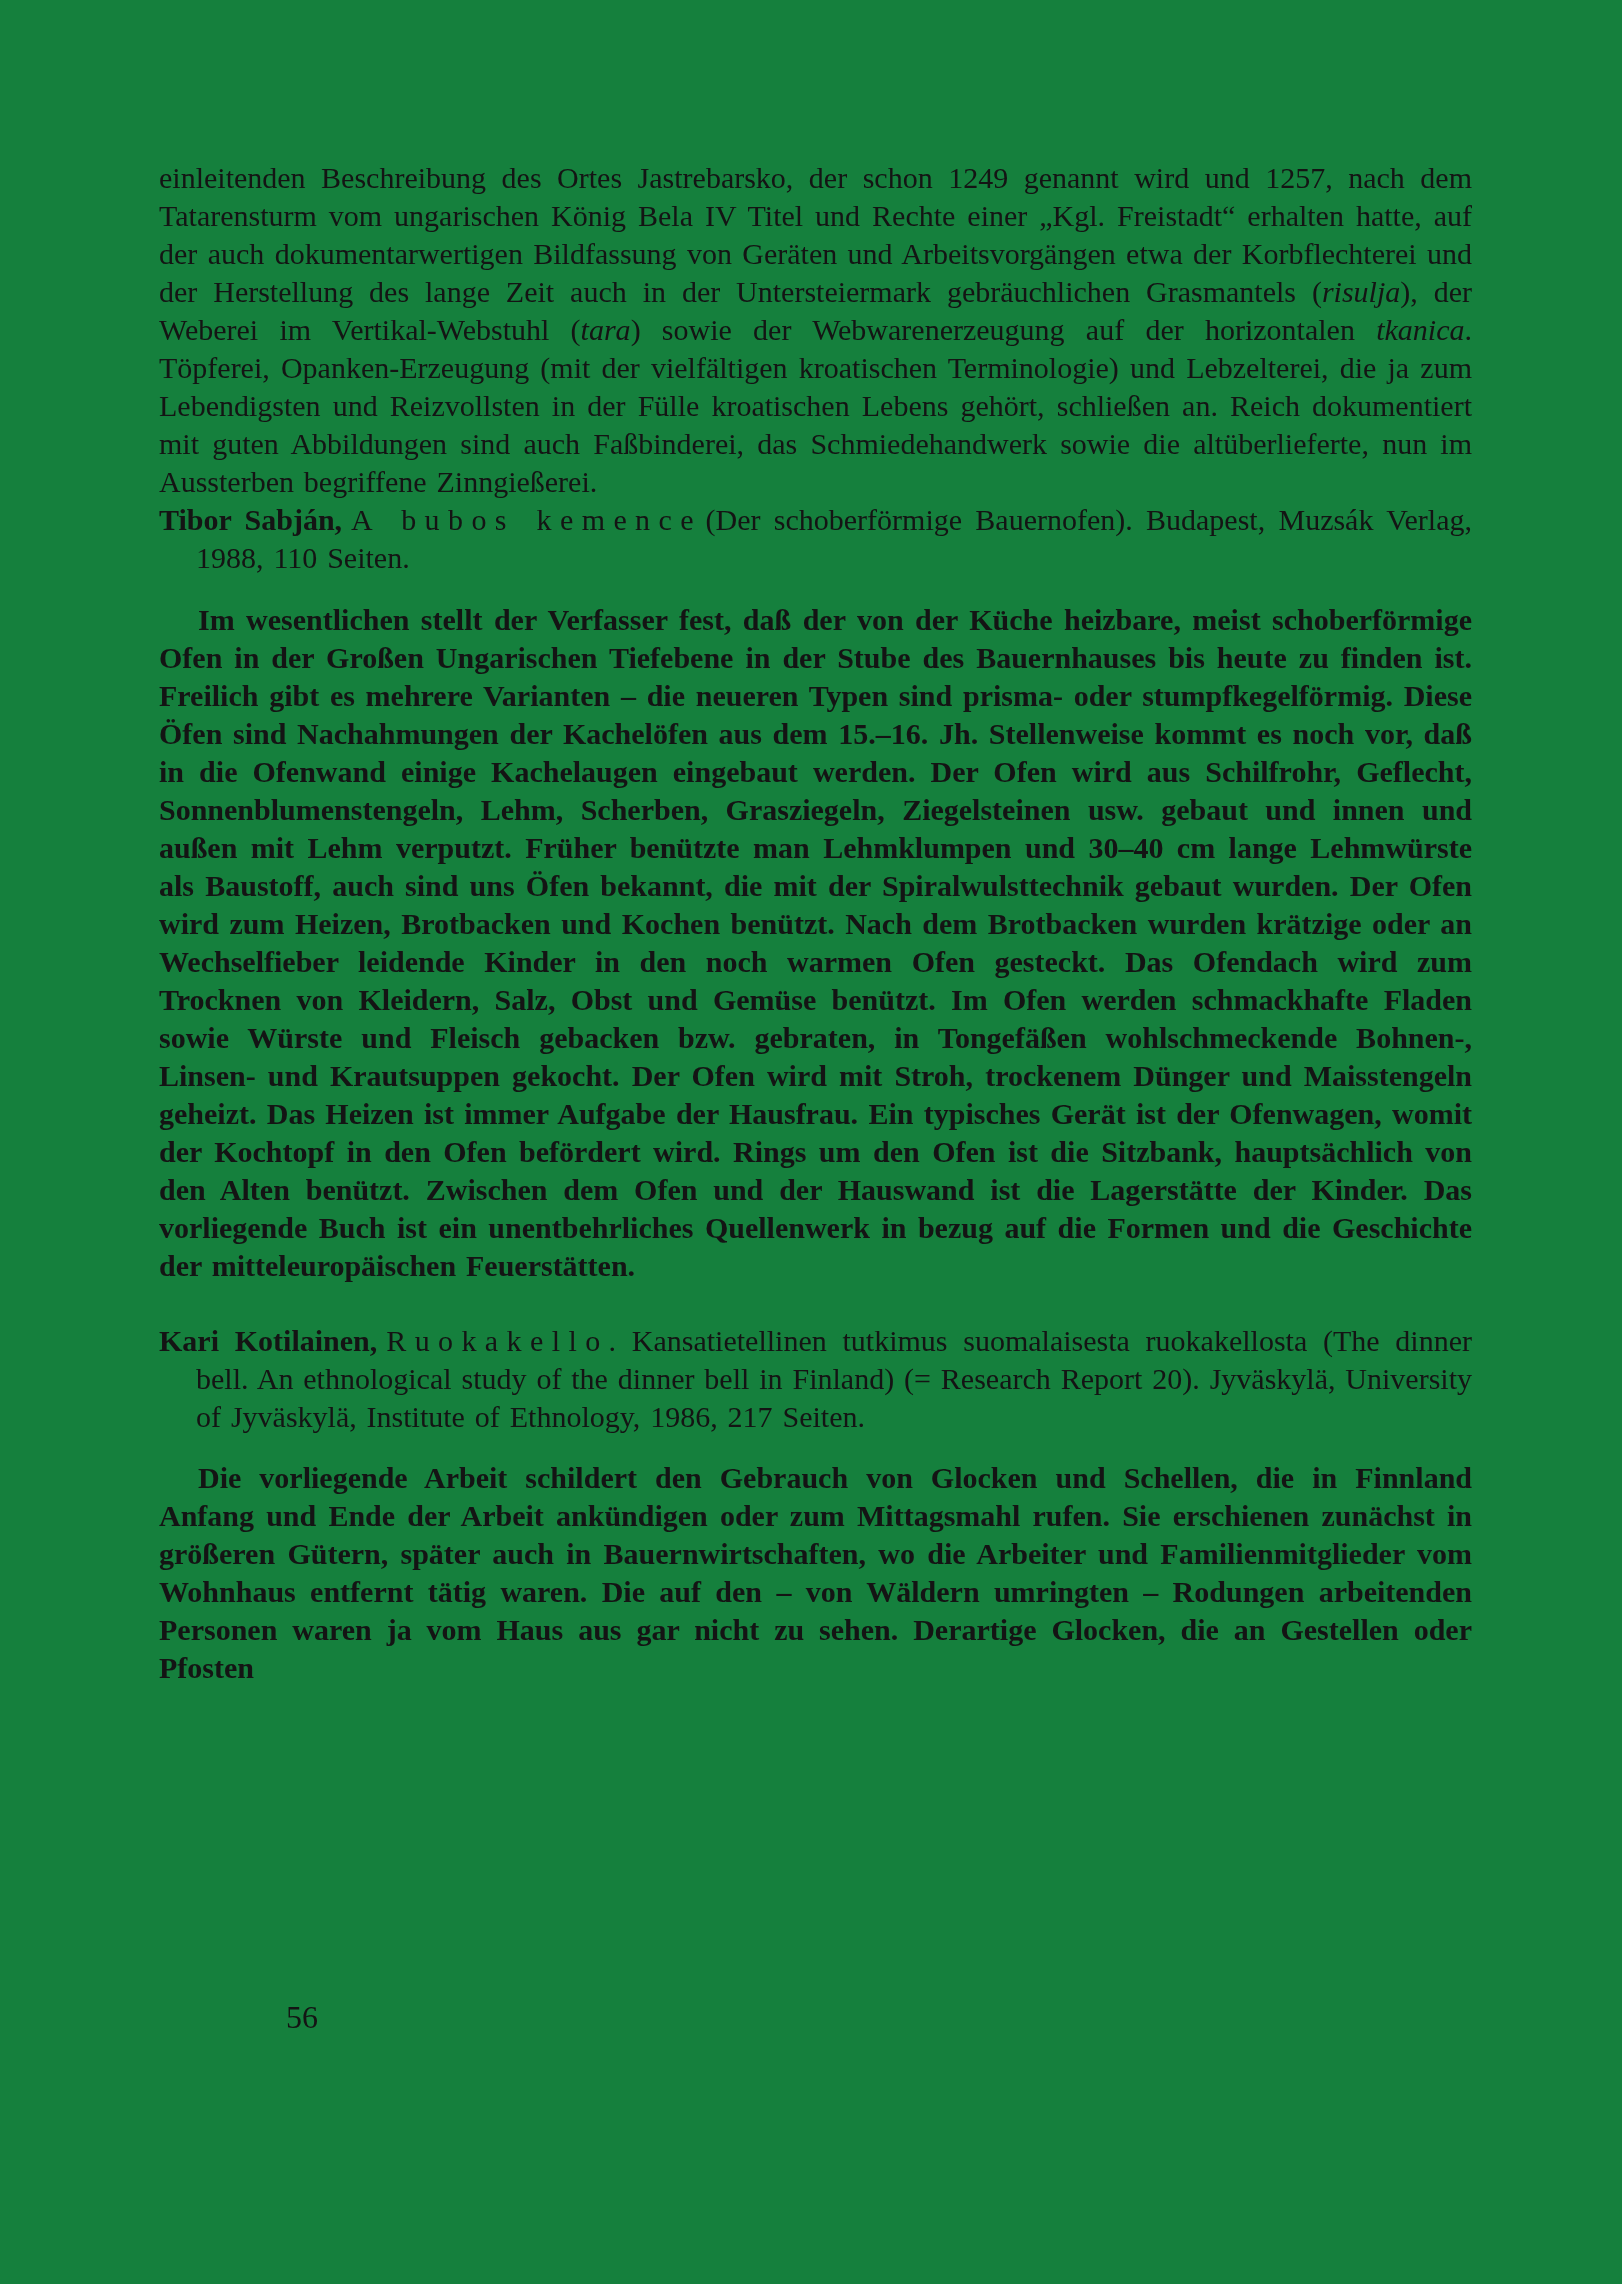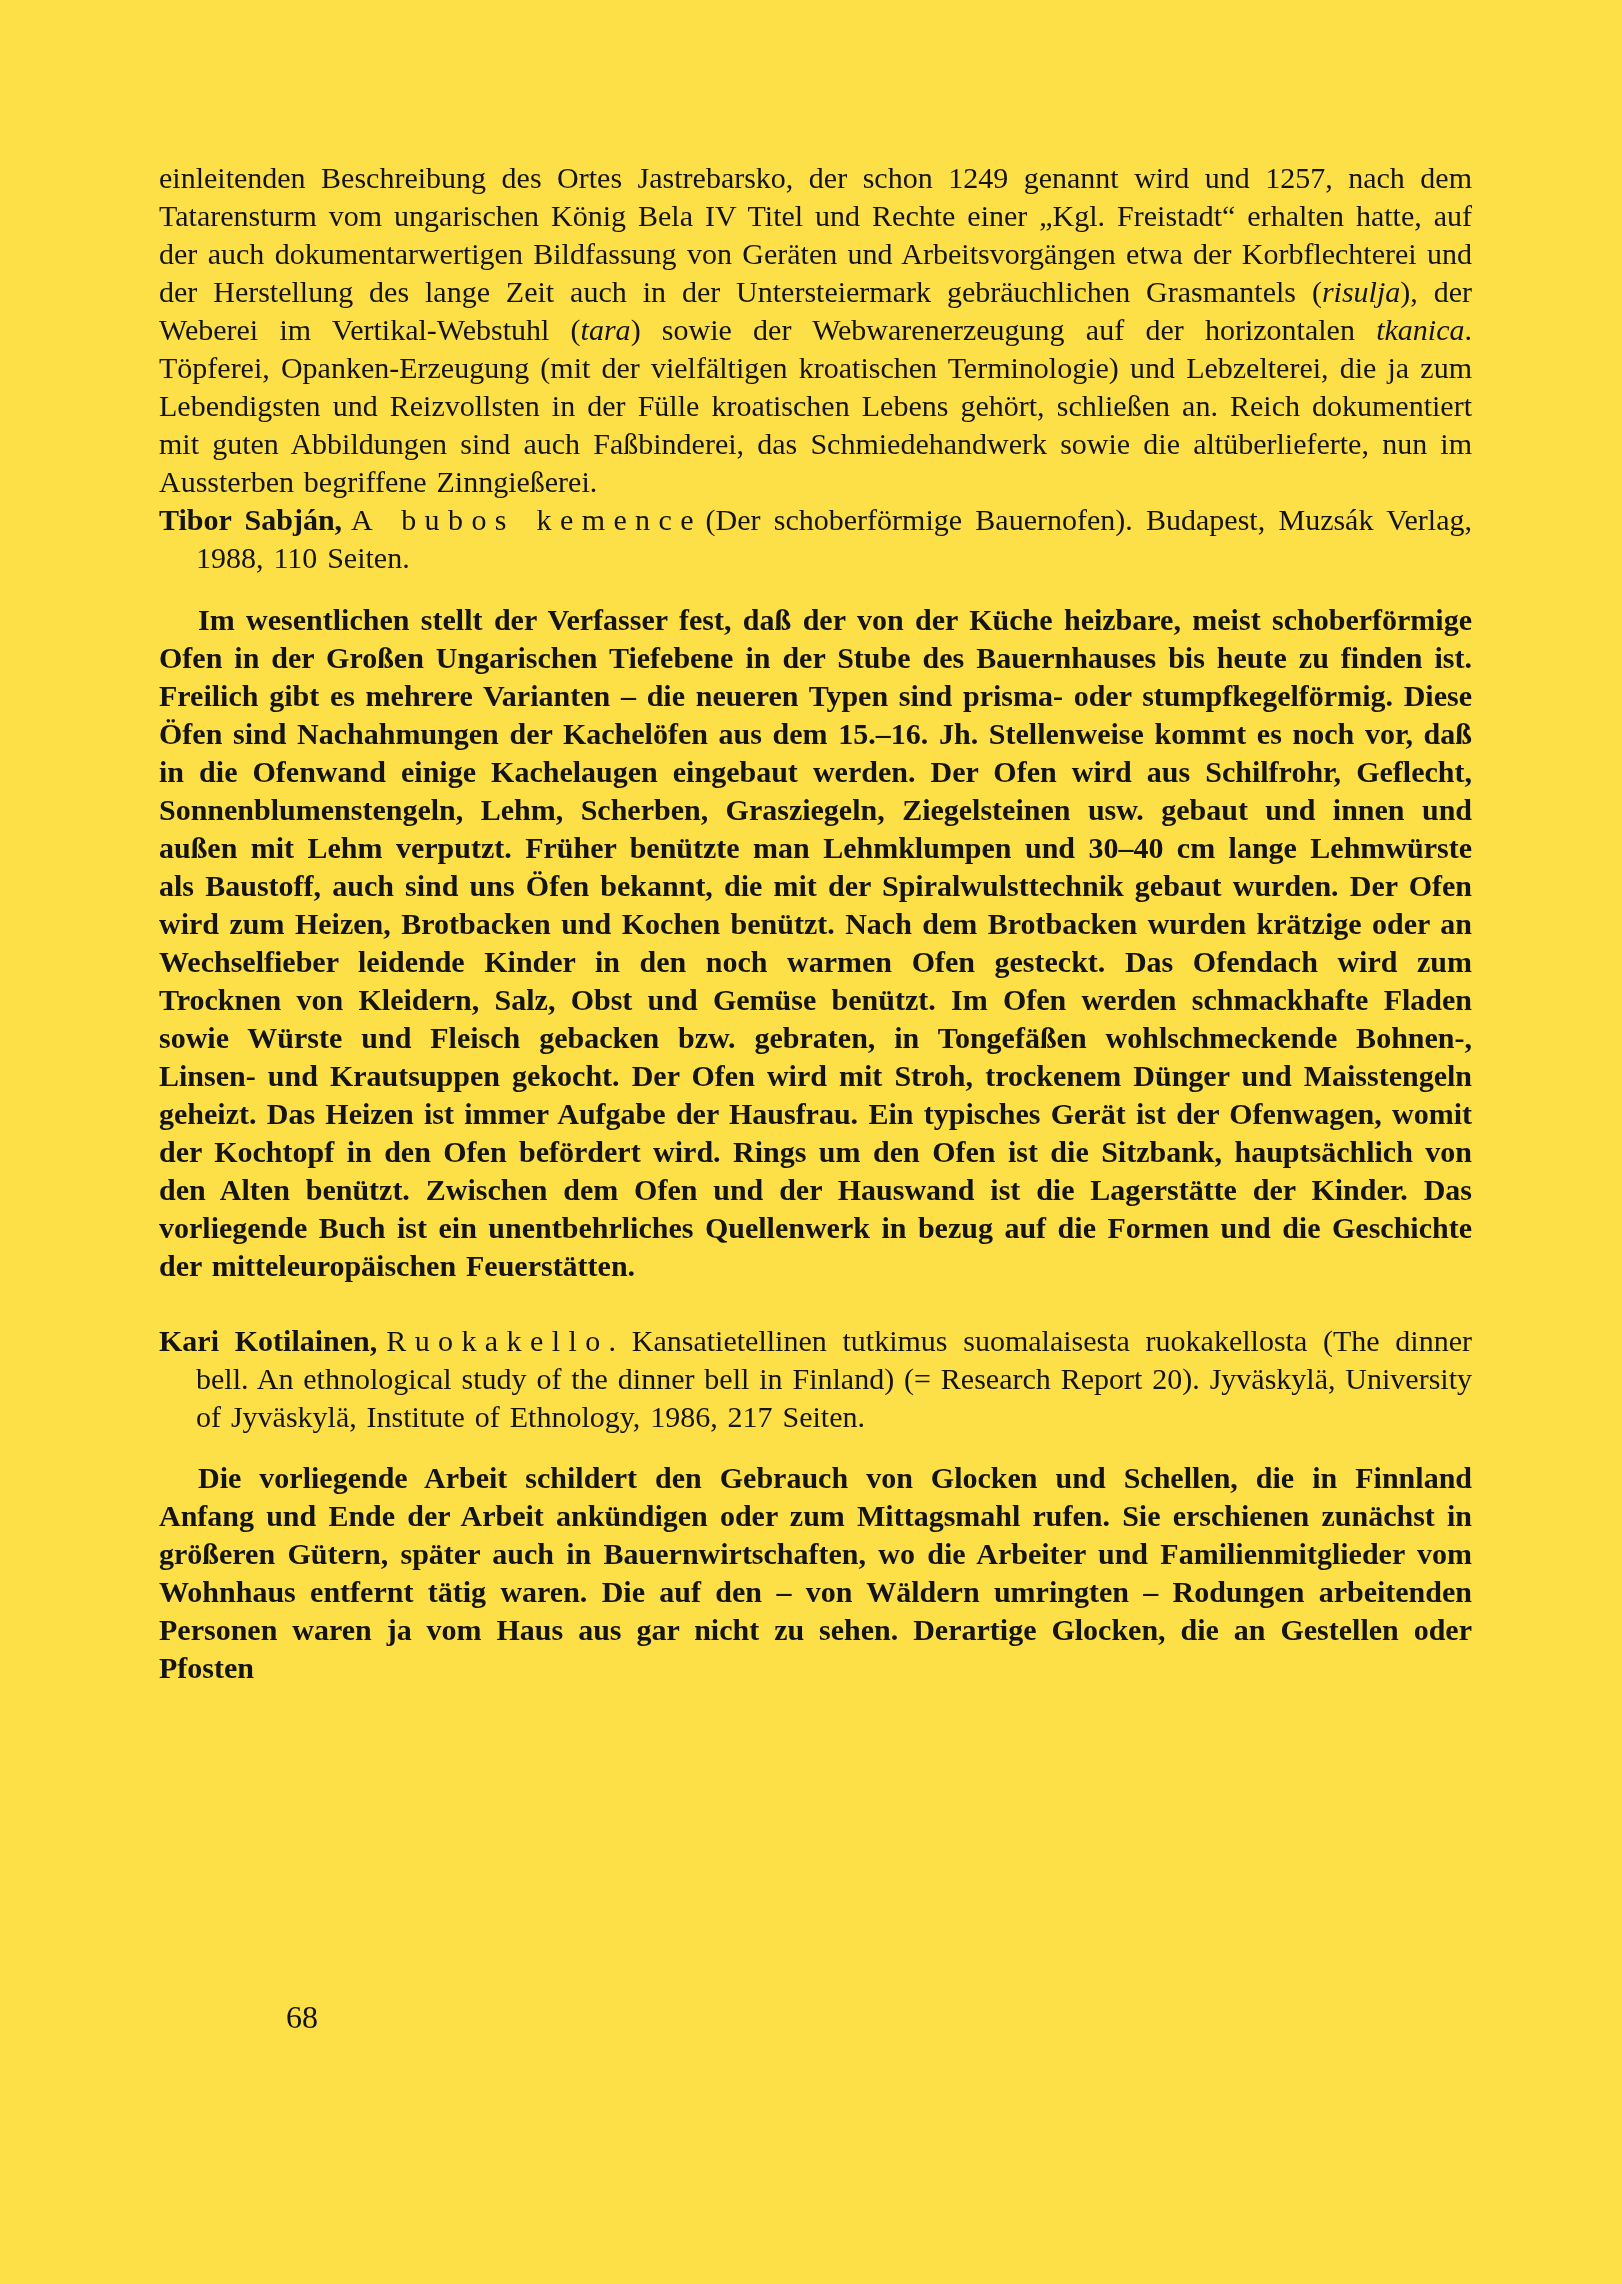--- a/index.html
+++ b/index.html
@@ -5,21 +5,21 @@
 <style>
   html, body {
     margin: 0;
     padding: 0;
     background: #e8e8e8;
   }
   .sheet {
     position: relative;
     width: 1623px;
     height: 2284px;
-    background: #fde047;
+    background: #15803d;
     color: #141414;
     font-family: "Liberation Serif", "DejaVu Serif", serif;
     font-size: 30px;
     line-height: 38px;
     overflow: hidden;
   }
   .text-col {
     position: absolute;
     left: 159px;
     top: 159px;
@@ -83,15 +83,15 @@
 
     <p class="justify indent">Im wesentlichen stellt der Verfasser fest, daß der von der Küche heizbare, meist schoberförmige Ofen in der Großen Ungarischen Tiefebene in der Stube des Bauernhauses bis heute zu finden ist. Freilich gibt es mehrere Varianten – die neueren Typen sind prisma- oder stumpfkegelförmig. Diese Öfen sind Nachahmungen der Kachelöfen aus dem 15.–16. Jh. Stellenweise kommt es noch vor, daß in die Ofenwand einige Kachelaugen eingebaut werden. Der Ofen wird aus Schilfrohr, Geflecht, Sonnenblumenstengeln, Lehm, Scherben, Grasziegeln, Ziegelsteinen usw. gebaut und innen und außen mit Lehm verputzt. Früher benützte man Lehmklumpen und 30–40 cm lange Lehmwürste als Baustoff, auch sind uns Öfen bekannt, die mit der Spiralwulsttechnik gebaut wurden. Der Ofen wird zum Heizen, Brotbacken und Kochen benützt. Nach dem Brotbacken wurden krätzige oder an Wechselfieber leidende Kinder in den noch warmen Ofen gesteckt. Das Ofendach wird zum Trocknen von Kleidern, Salz, Obst und Gemüse benützt. Im Ofen werden schmackhafte Fladen sowie Würste und Fleisch gebacken bzw. gebraten, in Tongefäßen wohlschmeckende Bohnen-, Linsen- und Krautsuppen gekocht. Der Ofen wird mit Stroh, trockenem Dünger und Maisstengeln geheizt. Das Heizen ist immer Aufgabe der Hausfrau. Ein typisches Gerät ist der Ofenwagen, womit der Kochtopf in den Ofen befördert wird. Rings um den Ofen ist die Sitzbank, hauptsächlich von den Alten benützt. Zwischen dem Ofen und der Hauswand ist die Lagerstätte der Kinder. Das vorliegende Buch ist ein unentbehrliches Quellenwerk in bezug auf die Formen und die Geschichte der mitteleuropäischen Feuerstätten.</p>
 
 
     <p class="heading second"><span class="bold">Kari Kotilainen,</span><span class="h-title">Ruokakello</span><span>. Kansatietellinen tutkimus suomalaisesta ruokakellosta (The dinner bell. An ethnological study of the dinner bell in Finland) (= Research Report 20). Jyväskylä, University of Jyväskylä, Institute of Ethnology, 1986, 217 Seiten.</span></p>
 
     <p class="justify justify-last indent para-gap">Die vorliegende Arbeit schildert den Gebrauch von Glocken und Schellen, die in Finnland Anfang und Ende der Arbeit ankündigen oder zum Mittagsmahl rufen. Sie erschienen zunächst in größeren Gütern, später auch in Bauernwirtschaften, wo die Arbeiter und Familienmitglieder vom Wohnhaus entfernt tätig waren. Die auf den – von Wäldern umringten – Rodungen arbeitenden Personen waren ja vom Haus aus gar nicht zu sehen. Derartige Glocken, die an Gestellen oder Pfosten</p>
 
   </div>
 
-  <div class="page-number">68</div>
+  <div class="page-number">56</div>
 </div>
 
 
 </body></html>

